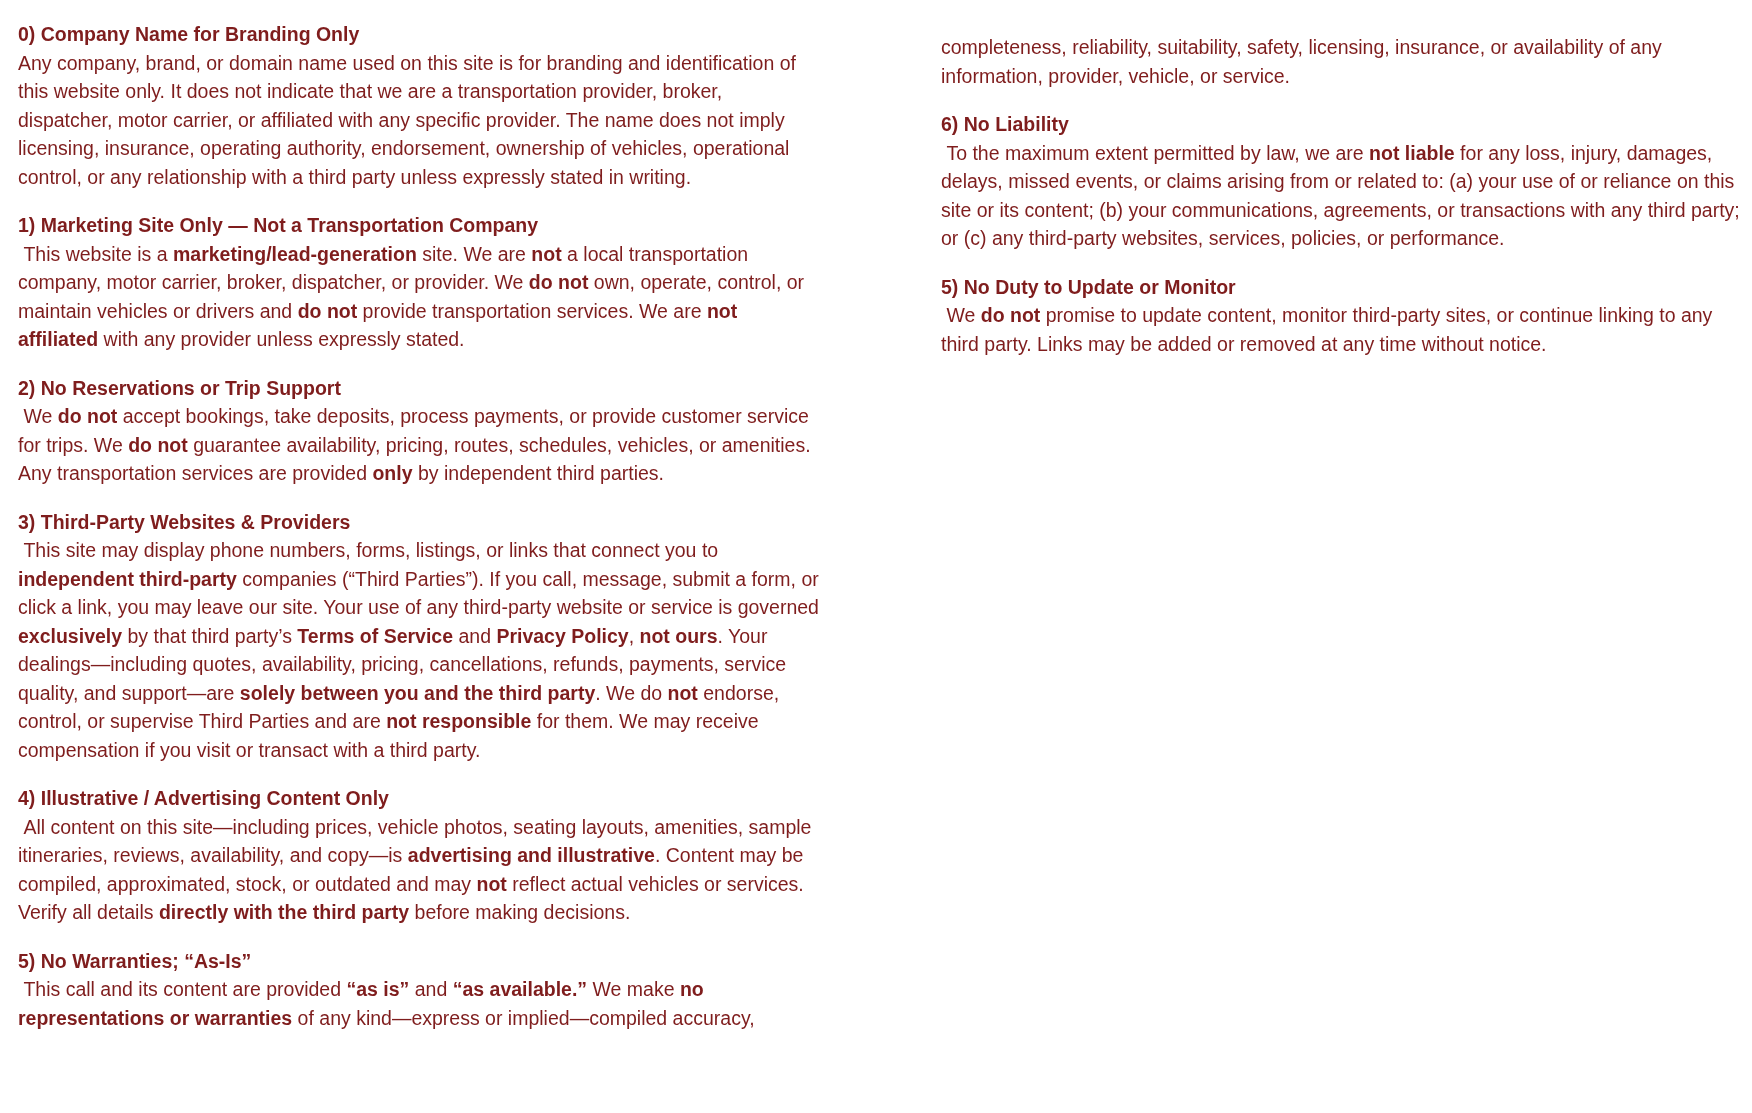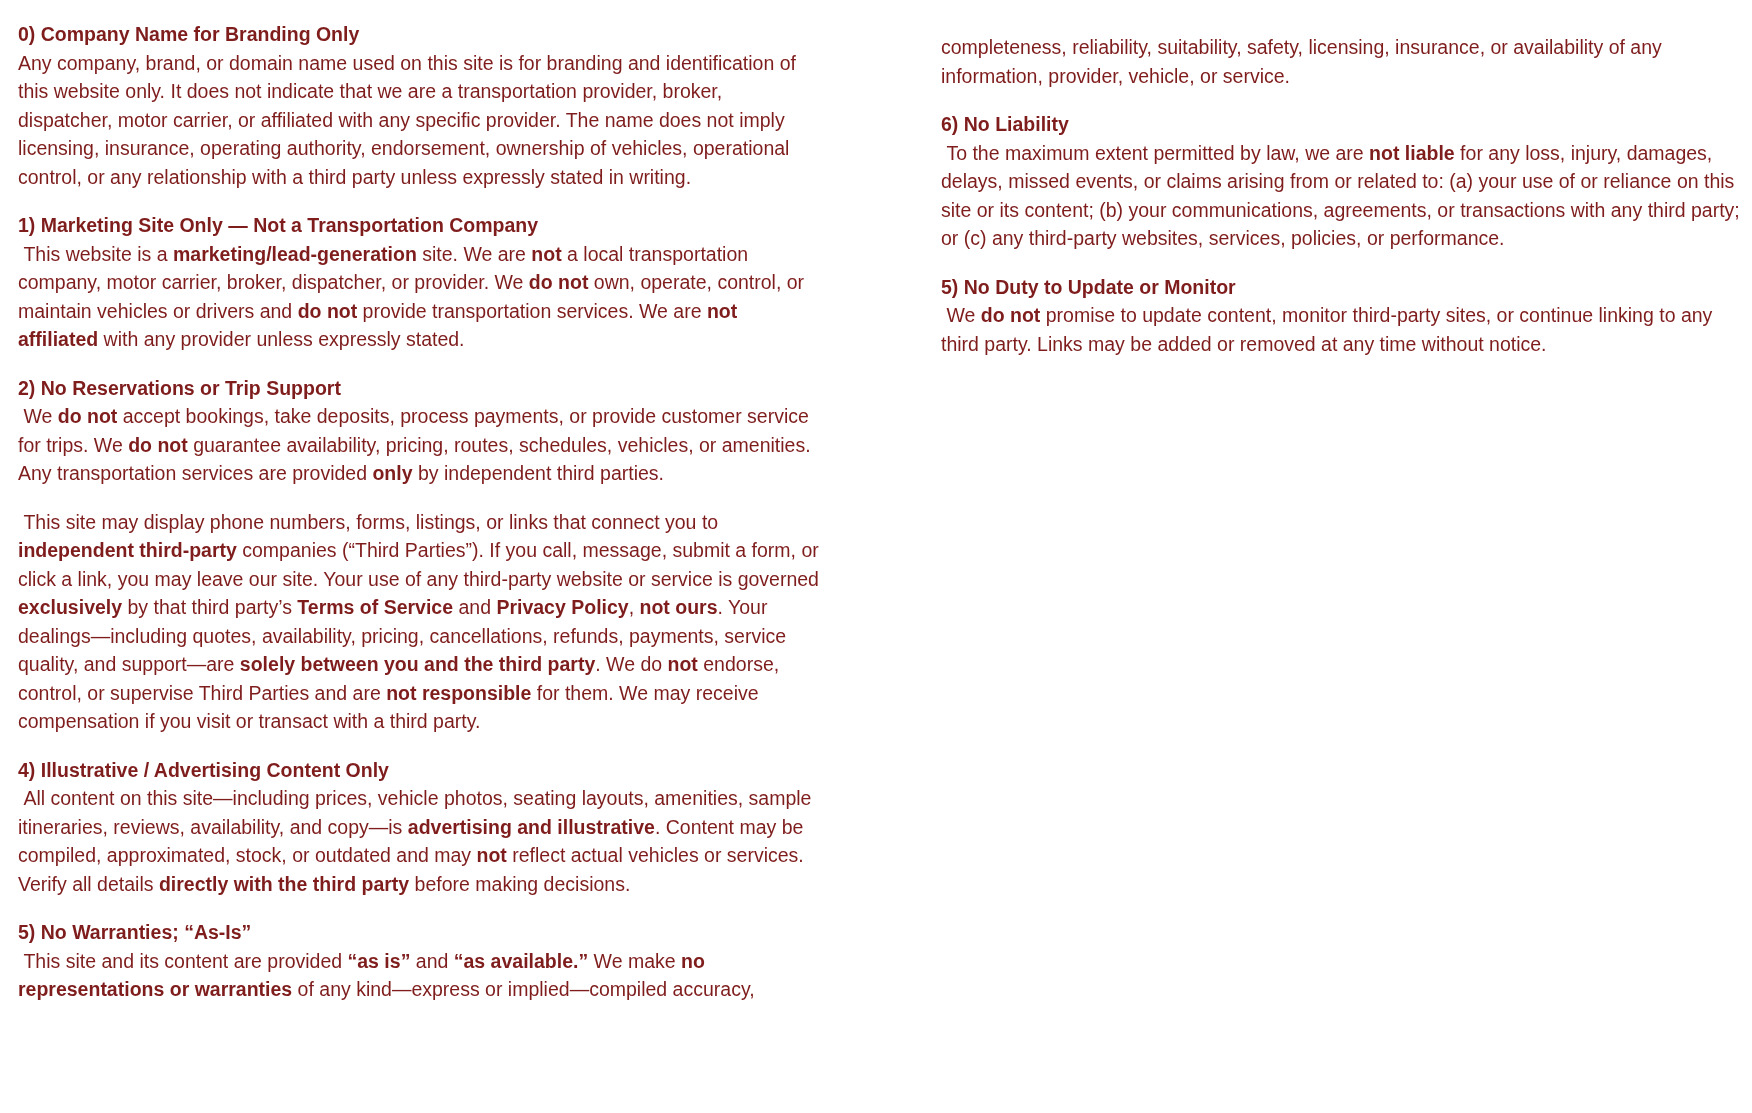--- a/index.html
+++ b/index.html
@@ -56,29 +56,30 @@
       </section>
       <section class="section">
         <h2>1) Marketing Site Only — Not a Transportation Company</h2>
         <p><span> This website is a </span><strong>marketing/lead-generation</strong><span> site. We are </span><strong>not</strong><span> a local transportation company, motor carrier, broker, dispatcher, or provider. We </span><strong>do not</strong><span> own, operate, control, or maintain vehicles or drivers and </span><strong>do not</strong><span> provide transportation services. We are </span><strong>not affiliated</strong><span> with any provider unless expressly stated.</span></p>
       </section>
       <section class="section">
         <h2>2) No Reservations or Trip Support</h2>
         <p><span> We </span><strong>do not</strong><span> accept bookings, take deposits, process payments, or provide customer service for trips. We </span><strong>do not</strong><span> guarantee availability, pricing, routes, schedules, vehicles, or amenities. Any transportation services are provided </span><strong>only</strong><span> by independent third parties.</span></p>
       </section>
       <section class="section">
+        <h2>3) Third-Party Websites &amp; Providers</h2>
         <p><span> This site may display phone numbers, forms, listings, or links that connect you to </span><strong>independent third-party</strong><span> companies (“Third Parties”). If you call, message, submit a form, or click a link, you may leave our site. Your use of any third-party website or service is governed </span><strong>exclusively</strong><span> by that third party’s </span><strong>Terms of Service</strong><span> and </span><strong>Privacy Policy</strong><span>, </span><strong>not ours</strong><span>. Your dealings—including quotes, availability, pricing, cancellations, refunds, payments, service quality, and support—are </span><strong>solely between you and the third party</strong><span>. We do </span><strong>not</strong><span> endorse, control, or supervise Third Parties and are </span><strong>not responsible</strong><span> for them. We may receive compensation if you visit or transact with a third party.</span></p>
       </section>
       <section class="section">
         <h2>4) Illustrative / Advertising Content Only</h2>
         <p><span> All content on this site—including prices, vehicle photos, seating layouts, amenities, sample itineraries, reviews, availability, and copy—is </span><strong>advertising and illustrative</strong><span>. Content may be compiled, approximated, stock, or outdated and may </span><strong>not</strong><span> reflect actual vehicles or services. Verify all details </span><strong>directly with the third party</strong><span> before making decisions.</span></p>
       </section>
       <section class="section">
         <h2>5) No Warranties; “As-Is”</h2>
-        <p><span> This site and its content are provided </span><strong>“as is”</strong><span> and </span><strong>“as available.”</strong><span> We make </span><strong>no representations or warranties</strong><span> of any kind—express or implied—compiled accuracy,</span></p>
+        <p><span> This call and its content are provided </span><strong>“as is”</strong><span> and </span><strong>“as available.”</strong><span> We make </span><strong>no representations or warranties</strong><span> of any kind—express or implied—compiled accuracy,</span></p>
       </section>
     </div>
   <div class="column column-right">
       <section class="section">
         <p><span>completeness, reliability, suitability, safety, licensing, insurance, or availability of any information, provider, vehicle, or service.</span></p>
       </section>
       <section class="section">
         <h2>6) No Liability</h2>
         <p><span> To the maximum extent permitted by law, we are </span><strong>not liable</strong><span> for any loss, injury, damages, delays, missed events, or claims arising from or related to: (a) your use of or reliance on this site or its content; (b) your communications, agreements, or transactions with any third party; or (c) any third-party websites, services, policies, or performance.</span></p>
       </section>

